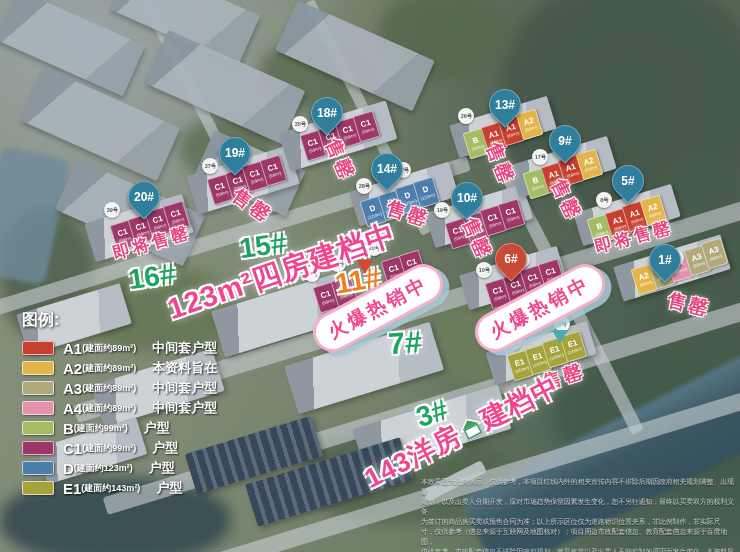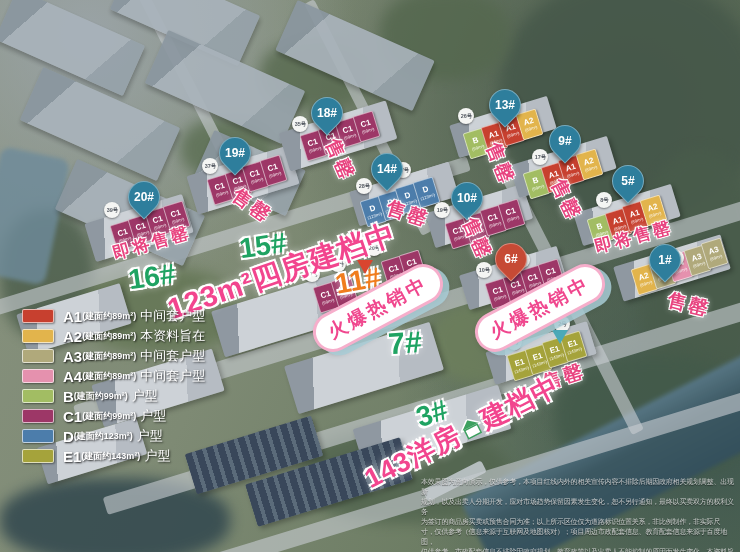--- a/index.html
+++ b/index.html
@@ -41,21 +41,21 @@
     padding:4px 13px;color:#f0478e;font-size:19px;font-weight:bold;letter-spacing:3px;
     white-space:nowrap;box-shadow:4px 6px 0 rgba(168,205,214,.85),2px 3px 6px rgba(0,0,0,.25);}
   .ptr{position:absolute;width:0;height:0;border-left:8px solid transparent;border-right:8px solid transparent;}
   .legend{position:absolute;left:22px;top:310px;}
   .lg-title{font-size:16px;font-weight:bold;color:#fff;text-shadow:1px 1px 3px rgba(0,0,0,.85);margin-bottom:11px;}
   .lg-row{display:flex;align-items:center;height:12px;margin-bottom:8px;}
   .lg-swatch{width:30px;height:12px;border-radius:2px;border:1px solid rgba(255,255,255,.65);
     box-shadow:1px 1px 2px rgba(0,0,0,.4);flex:0 0 30px;}
   .lg-code{font-size:15px;font-weight:bold;color:#fff;margin-left:9px;text-shadow:1px 1px 2px rgba(0,0,0,.85);}
   .lg-area{font-size:9px;font-weight:bold;color:#fff;text-shadow:1px 1px 2px rgba(0,0,0,.85);}
-  .lg-desc{font-size:13px;font-weight:normal;color:#fff;margin-left:4px;text-shadow:1px 1px 2px rgba(0,0,0,.85);}
+  .lg-desc{font-size:13px;font-weight:bold;color:#fff;margin-left:16px;text-shadow:1px 1px 2px rgba(0,0,0,.85);}
   .disclaimer{position:absolute;left:421px;top:477px;width:318px;color:rgba(232,232,232,.82);
     font-size:7px;line-height:10px;letter-spacing:-.2px;text-shadow:0 1px 1px rgba(0,0,0,.6);}
   .watermark{position:absolute;right:6px;bottom:5px;color:#fff;font-size:20px;font-weight:bold;
     letter-spacing:1px;text-shadow:1px 1px 0 rgba(0,0,0,.55),2px 2px 4px rgba(0,0,0,.6);}
   .house-ico{display:inline-block;vertical-align:middle;margin:0 2px;}
 </style>
 </head>
 <body>
 
 <div id="scene">
@@ -424,20 +424,21 @@
             <polygon points="11,0 22,9 0,9" fill="#3da05f" stroke="#fff" stroke-width="1.5"></polygon>
             <rect x="4" y="9" width="14" height="9" fill="#fff" stroke="#3da05f" stroke-width="1.5"></rect>
           </svg></span><span>建档中</span></div>
       <div class="ptr" style="left: 357px; top: 260px; border-top: 14px solid rgb(217, 69, 47);"></div>
       <div class="badge" style="left: 378px; top: 308px; transform: translate(-50%, -50%) rotate(-28deg);">火爆热销中</div>
       <div class="ptr" style="left: 552px; top: 330px; border-top: 14px solid rgb(75, 169, 184);"></div>
       <div class="badge" style="left: 540px; top: 308px; transform: translate(-50%, -50%) rotate(-28deg);">火爆热销中</div>
     </div>
 
   <div class="legend">
+    <div class="lg-title">图例:</div>
     <div id="legend-rows">
         <div class="lg-row">
           <span class="lg-swatch" style="background: rgb(199, 64, 47);"></span>
           <span class="lg-code">A1</span>
           <span class="lg-area">(建面约89m²)</span>
           <span class="lg-desc">中间套户型</span>
         </div>
         <div class="lg-row">
           <span class="lg-swatch" style="background: rgb(226, 180, 76);"></span>
           <span class="lg-code">A2</span>

